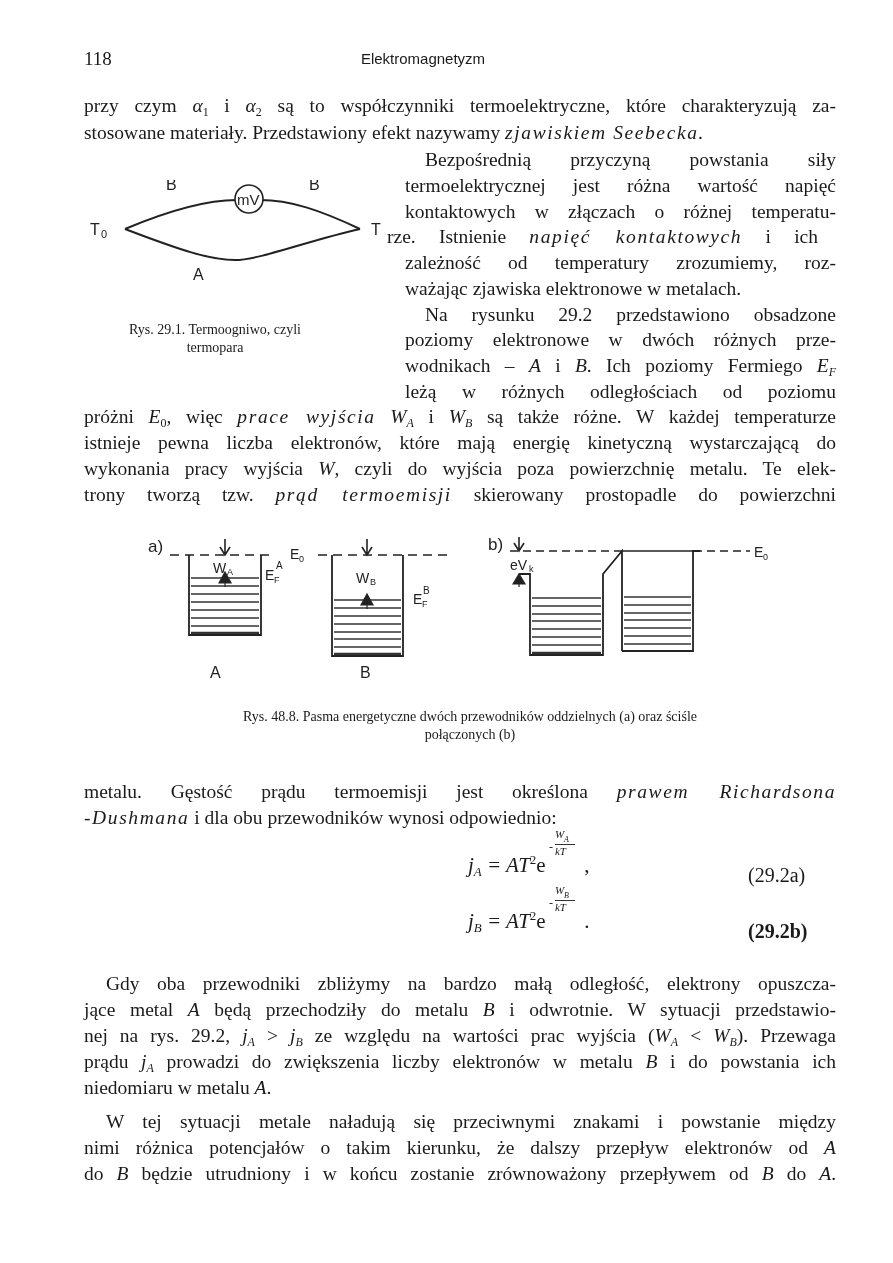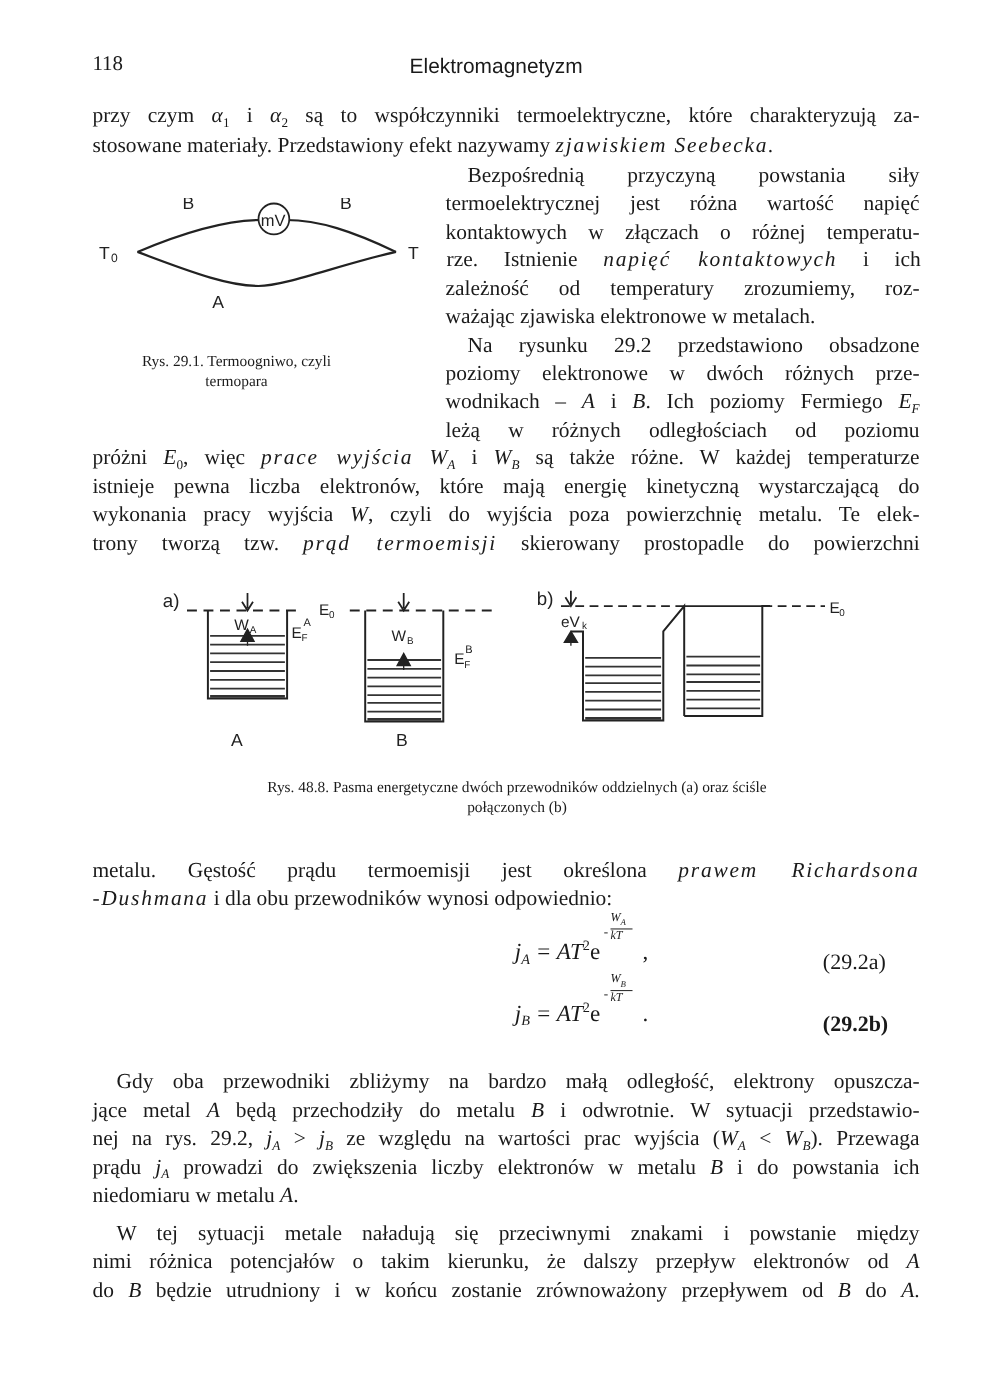--- a/index.html
+++ b/index.html
@@ -1,20 +1,20 @@
 <!DOCTYPE html>
 <html><head>
 <meta charset="utf-8">
 <style>
   html, body { margin:0; padding:0; background:#fff; }
   body { width:893px; height:1263px; position:relative; overflow:hidden; color:#1a1a1a;
          font-family:"Liberation Serif", "DejaVu Serif", serif; }
   .abs { position:absolute; }
   .hdr-num { left:84px; top:48px; font-size:19px; }
-  .hdr-title { left:0; width:846px; top:50px; text-align:center; font-family:"Liberation Sans","DejaVu Sans",sans-serif; font-size:19px;margin-left:28px; }
+  .hdr-title { left:0; width:846px; top:50px; text-align:center; font-family:"Liberation Sans","DejaVu Sans",sans-serif; font-size:15px; }
   .line { position:absolute; font-size:19.5px; white-space:nowrap; line-height:24px; }
   .just { text-align:justify; text-align-last:justify; }
   .sp { letter-spacing:1.6px; font-style:italic; }
   .it { font-style:italic; }
   sub { font-size:12px; vertical-align:-4px; line-height:0; }
   .cap { position:absolute; font-size:14px; text-align:center; line-height:18px; }
   svg text { font-family:"Liberation Sans","DejaVu Sans",sans-serif; fill:#222; }
   .eq { position:absolute; font-size:21px; font-style:italic; white-space:nowrap; }
   .eqn { position:absolute; font-size:20px; }
 </style>
@@ -27,21 +27,21 @@
 <div class="line just" style="left:84px; width:752px; top:94px;">
   <span>przy czym </span><i>α</i><sub>1</sub><span> i </span><i>α</i><sub>2</sub><span> są to współczynniki termoelektryczne, które charakteryzują za-</span>
 </div>
 <div class="line" style="left:84px; top:121px;">
   <span>stosowane materiały. Przedstawiony efekt nazywamy </span><span class="sp">zjawiskiem Seebecka.</span>
 </div>
 
 <div class="line just" style="left:405px; width:431px; top:148px; padding-left:20px; box-sizing:border-box;">Bezpośrednią przyczyną powstania siły</div>
 <div class="line just" style="left:405px; width:431px; top:174px;">termoelektrycznej jest różna wartość napięć</div>
 <div class="line just" style="left:405px; width:431px; top:200px;">kontaktowych w złączach o różnej temperatu-</div>
-<div class="line just" style="left:406px; width:431px; top:225px;">
+<div class="line just" style="left:387px; width:431px; top:225px;">
   <span>rze. Istnienie </span><span class="sp">napięć kontaktowych</span><span> i ich</span>
 </div>
 <div class="line just" style="left:405px; width:431px; top:251px;">zależność od temperatury zrozumiemy, roz-</div>
 <div class="line" style="left:405px; top:277px;">ważając zjawiska elektronowe w metalach.</div>
 
 <div class="line just" style="left:405px; width:431px; top:303px; padding-left:20px; box-sizing:border-box;">Na rysunku 29.2 przedstawiono obsadzone</div>
 <div class="line just" style="left:405px; width:431px; top:328px;">poziomy elektronowe w dwóch różnych prze-</div>
 <div class="line just" style="left:405px; width:431px; top:354px;">
   <span>wodnikach – </span><i>A</i><span> i </span><i>B</i><span>. Ich poziomy Fermiego </span><i>E</i><sub class="it">F</sub>
 </div>

